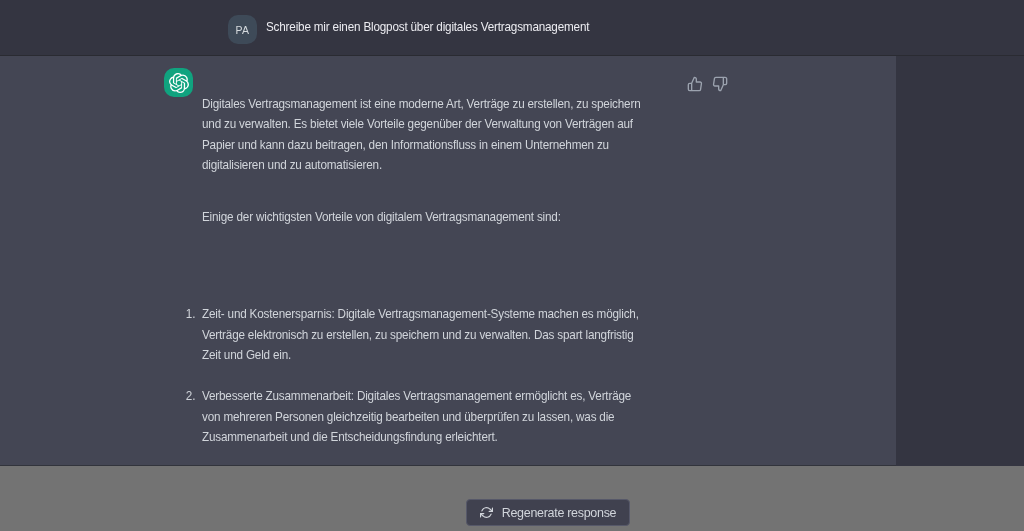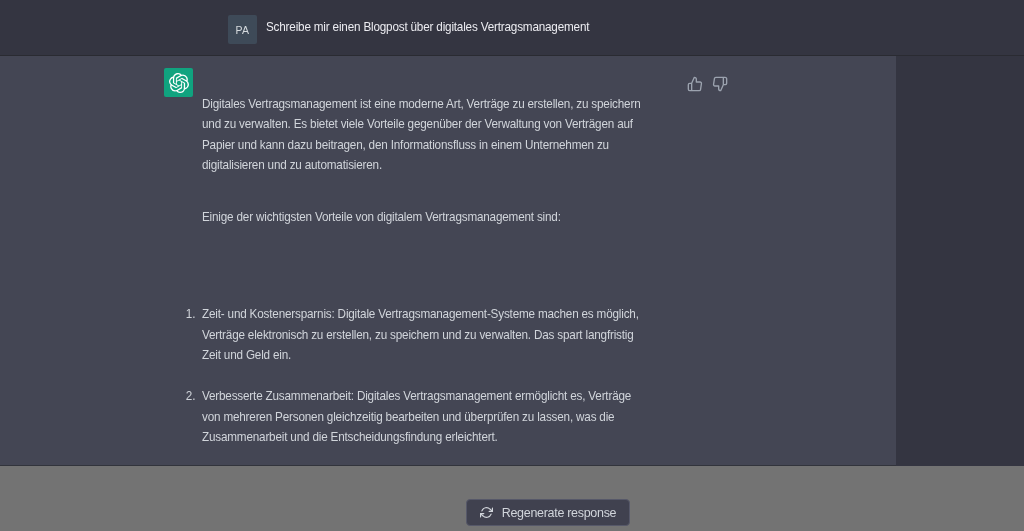--- a/index.html
+++ b/index.html
@@ -15,21 +15,21 @@
     background:#444654; border-bottom:1px solid rgba(32,33,35,.5); box-sizing:border-box;
   }
   .bottom-bar {
     position:absolute; left:0; top:466px; width:1024px; height:65px;
     background:#737373; display:flex; justify-content:center; align-items:flex-start;padding-left:36px;
   }
 
   .row-inner { position:relative; width:568px; height:100%; margin:0 auto; }
 
   .avatar {
-    position:absolute; left:0; width:29px; height:29px; border-radius:2px;
+    position:absolute; left:0; width:29px; height:29px; border-radius:10px;
     display:flex; align-items:center; justify-content:center; box-sizing:border-box;
   }
   .user-avatar { top:15px; background:#3e4a58; color:#d5dade; font-size:10.5px; letter-spacing:.3px; }
   .bot-avatar  { top:12px; background:#10a37f; color:#ffffff; }
 
   .msg {
     position:absolute; left:38px; width:600px;
     font-size:13px; letter-spacing:-0.2px; line-height:20.5px;
     transform:scaleX(0.9); transform-origin:0 0;
     white-space:pre-line;

